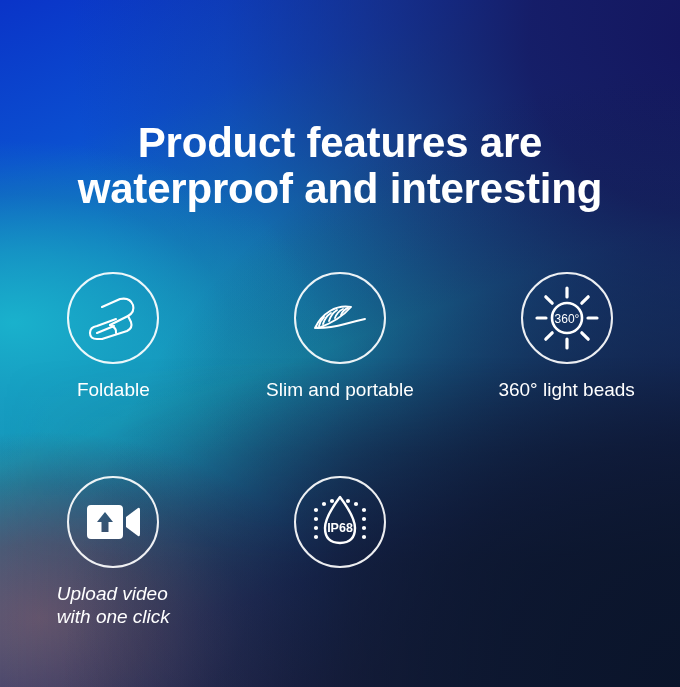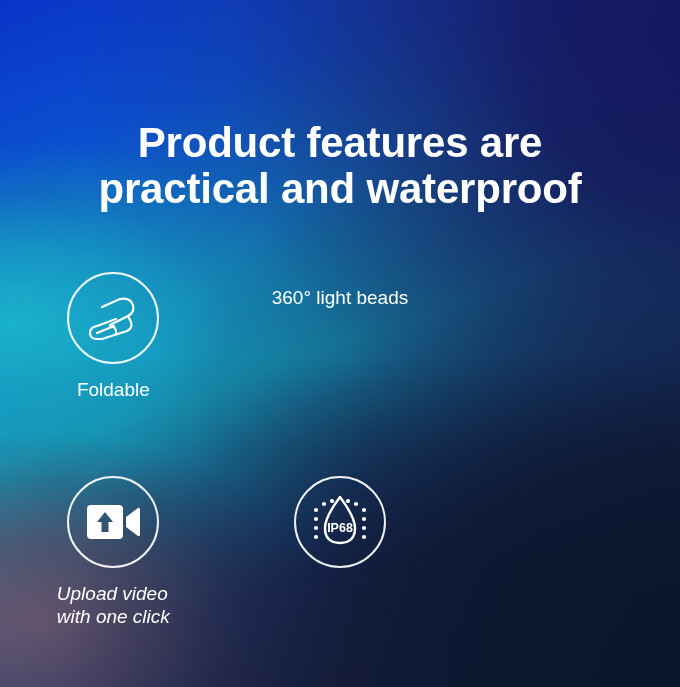--- a/index.html
+++ b/index.html
@@ -147,21 +147,21 @@
 
   <div class="bg-layer bg-base"></div>
   <div class="bg-layer bg-navy-right"></div>
   <div class="bg-layer bg-cyan-left"></div>
   <div class="bg-layer bg-mauve"></div>
   <div class="bg-layer bg-dark-bottom"></div>
   <div class="bg-layer bg-corner-dark"></div>
 
   <h1 class="headline">
     <span class="line">Product features are</span>
-    <span class="line">practical and waterproof</span>
+    <span class="line">waterproof and interesting</span>
   </h1>
 
   <div class="features">
 
     <div class="feature-row row-1">
 
       <div class="feature">
         <div class="icon-circle">
           <span>
             <svg width="54" height="46" viewBox="0 0 54 46" fill="none" stroke="#ffffff" stroke-width="2.1" stroke-linecap="round" stroke-linejoin="round">
@@ -169,22 +169,56 @@
               <path d="M42 21 L45 27 Q47 33 41 36 L16 44"></path>
               <path d="M16 44 L11 44 Q4 44 4 38 Q4 32 11 31 L30 24"></path>
               <path d="M11 38 L28 31"></path>
               <path d="M24 30 Q31 33 30 38"></path>
             </svg>
           </span>
         </div>
         <div class="feature-label">Foldable</div>
       </div>
 
-
-      <div class="feature">
+      <div class="feature">
+        <div class="icon-circle">
+          <span>
+            <svg width="58" height="38" viewBox="0 0 58 38" fill="none" stroke="#ffffff" stroke-width="1.9" stroke-linecap="round" stroke-linejoin="round">
+              <path d="M4 29 Q9 18 19 12 Q29 6 40 8 Q34 15 26 20 Q18 25 10 28 Z"></path>
+              <path d="M6 29 Q20 29 34 25 Q45 22 54 20"></path>
+              <path d="M12 25 Q14 18 20 14"></path>
+              <path d="M18 22 Q20 15 26 11"></path>
+              <path d="M24 19 Q26 13 32 10"></path>
+              <path d="M30 16 Q32 11 37 9"></path>
+              <path d="M8 27 Q9 22 13 18"></path>
+            </svg>
+          </span>
+        </div>
+        <div class="feature-label">Slim and portable</div>
+      </div>
+
+      <div class="feature">
+        <div class="icon-circle">
+          <span>
+            <svg width="66" height="66" viewBox="0 0 66 66" fill="none">
+              <circle cx="33" cy="33" r="15" stroke="#ffffff" stroke-width="2.6" fill="none"></circle>
+              <g stroke="#ffffff" stroke-width="3.2" stroke-linecap="round">
+                <line x1="33" y1="3" x2="33" y2="12"></line>
+                <line x1="33" y1="54" x2="33" y2="63"></line>
+                <line x1="3" y1="33" x2="12" y2="33"></line>
+                <line x1="54" y1="33" x2="63" y2="33"></line>
+                <line x1="11.8" y1="11.8" x2="18.2" y2="18.2"></line>
+                <line x1="47.8" y1="47.8" x2="54.2" y2="54.2"></line>
+                <line x1="54.2" y1="11.8" x2="47.8" y2="18.2"></line>
+                <line x1="18.2" y1="47.8" x2="11.8" y2="54.2"></line>
+              </g>
+              <text x="33" y="37.5" text-anchor="middle" font-family="Liberation Sans, sans-serif" font-size="12" fill="#ffffff">360°</text>
+            </svg>
+          </span>
+        </div>
         <div class="feature-label">360° light beads</div>
       </div>
 
     </div>
 
     <div class="feature-row row-2">
 
       <div class="feature">
         <div class="icon-circle">
           <span>

